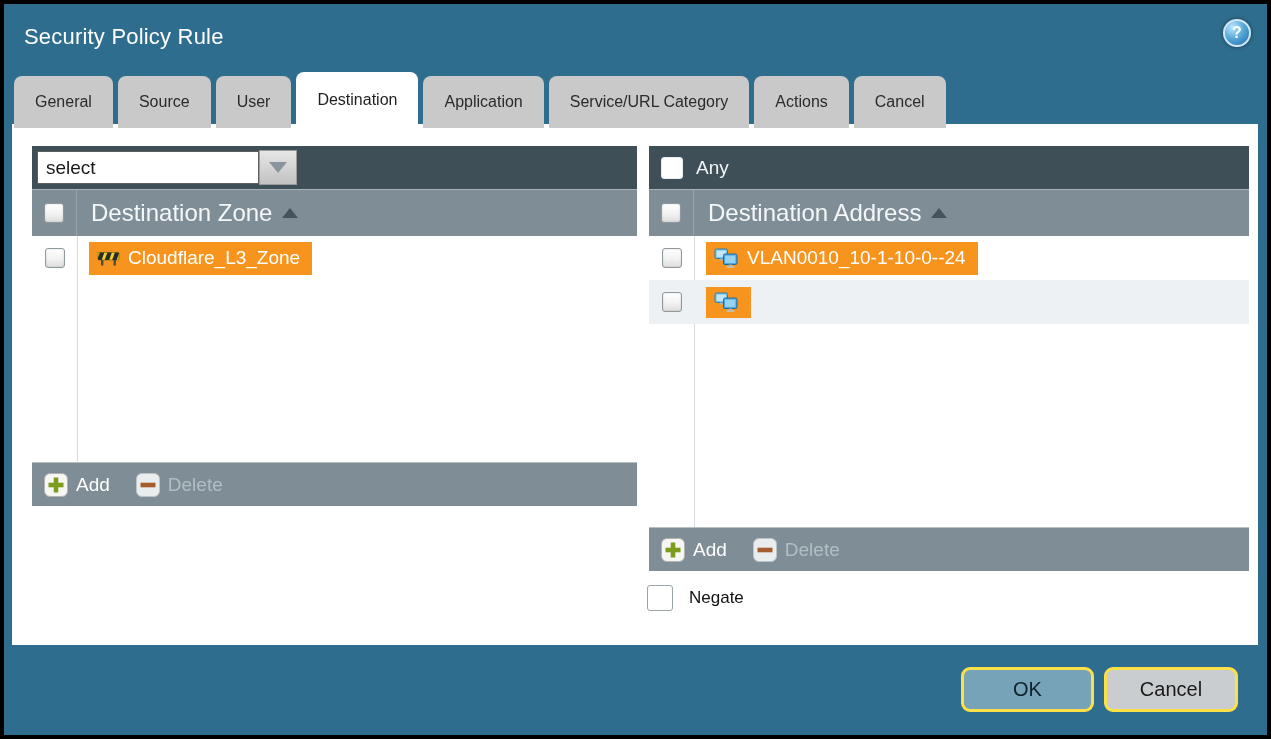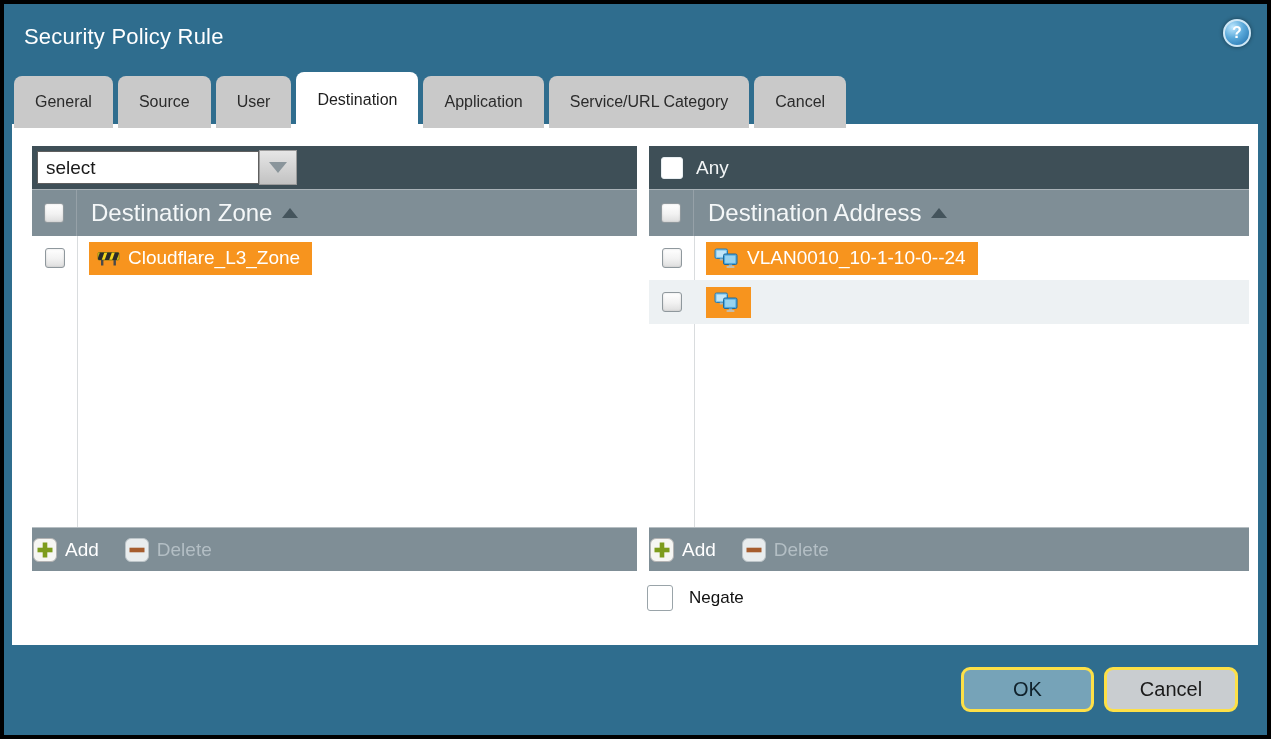--- a/index.html
+++ b/index.html
@@ -21,21 +21,21 @@
   .tabbar { position:absolute; top:68px; left:10px; display:flex; gap:5px; z-index:3; align-items:flex-end; }
   .tab { height:52px; background:#c9c9c9; color:#2b2b2b; font-size:16px; padding:0 21px;
       border-radius:8px 8px 0 0; display:flex; align-items:center; cursor:pointer; }
   .tab.active { background:#fff; color:#1f1f1f; height:56px; }
 
   
   .body { position:absolute; top:120px; left:8px; right:9px; height:521px; background:#fff; z-index:2; }
 
   
   .panel { position:absolute; top:22px; display:flex; flex-direction:column; }
-  .panel-left  { left:20px;  width:605px; height:425px; }
+  .panel-left  { left:20px;  width:605px; height:360px; }
   .panel-right { left:637px; width:600px; height:425px; }
 
   .panel-top { height:43px; background:#3e4f57; display:flex; align-items:center; padding:0 5px; flex:0 0 auto; }
   .combo { display:flex; align-items:center; }
   .combo-input { width:222px; height:33px; border:1px solid #5f5f5f; background:#fff; font-size:19px;
       padding:0 8px; color:#1a1a1a; font-family:"Liberation Sans", sans-serif; outline:none; }
   .combo-btn { width:38px; height:35px; background:linear-gradient(180deg,#e6e6e6,#c2c2c2);
       border:1px solid #9b9b9b; display:flex; align-items:center; justify-content:center; cursor:pointer; }
   .tri-down { width:0; height:0; border-left:9px solid transparent; border-right:9px solid transparent;
       border-top:11px solid #8a959b; }
@@ -58,21 +58,21 @@
   .panel-list { flex:1 1 auto; background:#fff; position:relative; overflow:hidden; }
   .panel-list::before { content:""; position:absolute; left:45px; top:0; bottom:0; width:1px; background:#d9dcde; }
   .lrow { height:44px; display:flex; align-items:center; position:relative; }
   .lrow.alt { background:#edf1f3; }
   .lrow .cb-col { border-right:none; }
   .chip { display:inline-flex; align-items:center; gap:8px; background:#f7941e; color:#fff;
       font-size:19px; padding:5px 12px 6px 8px; margin-left:12px; cursor:pointer; }
   .chip svg { display:block; }
 
   .panel-footer { height:44px; background:#7f8e96; border-top:1px solid #b6bec2; display:flex;
-      align-items:center; gap:26px; padding-left:1px; flex:0 0 auto; }
+      align-items:center; gap:26px; padding-left:12px; flex:0 0 auto; }
   .foot-btn { display:flex; align-items:center; gap:8px; cursor:pointer; }
   .foot-btn .lbl { font-size:19px; color:#fff; }
   .foot-btn.disabled { cursor:default; }
   .foot-btn.disabled .lbl { color:#b3bec4; }
 
   
   .negate-row { position:absolute; left:635px; top:461px; display:flex; align-items:center; gap:16px; }
   .cb-negate { width:26px; height:26px; background:#fff; border:1px solid #9aa4a9; border-radius:3px; cursor:pointer; }
   .negate-label { font-size:17px; color:#111; }
 
@@ -93,20 +93,21 @@
       <div class="help-btn">?</div>
     </div>
 
     <div class="tabbar">
       <div class="tab">General</div>
       <div class="tab">Source</div>
       <div class="tab">User</div>
       <div class="tab active">Destination</div>
       <div class="tab">Application</div>
       <div class="tab">Service/URL Category</div>
+      <div class="tab">Actions</div>
       <div class="tab">Cancel</div>
     </div>
 
     <div class="body">
 
       <div class="panel panel-left">
         <div class="panel-top">
           <div class="combo">
             <input class="combo-input" type="text" value="select" style="">
             <div class="combo-btn">

